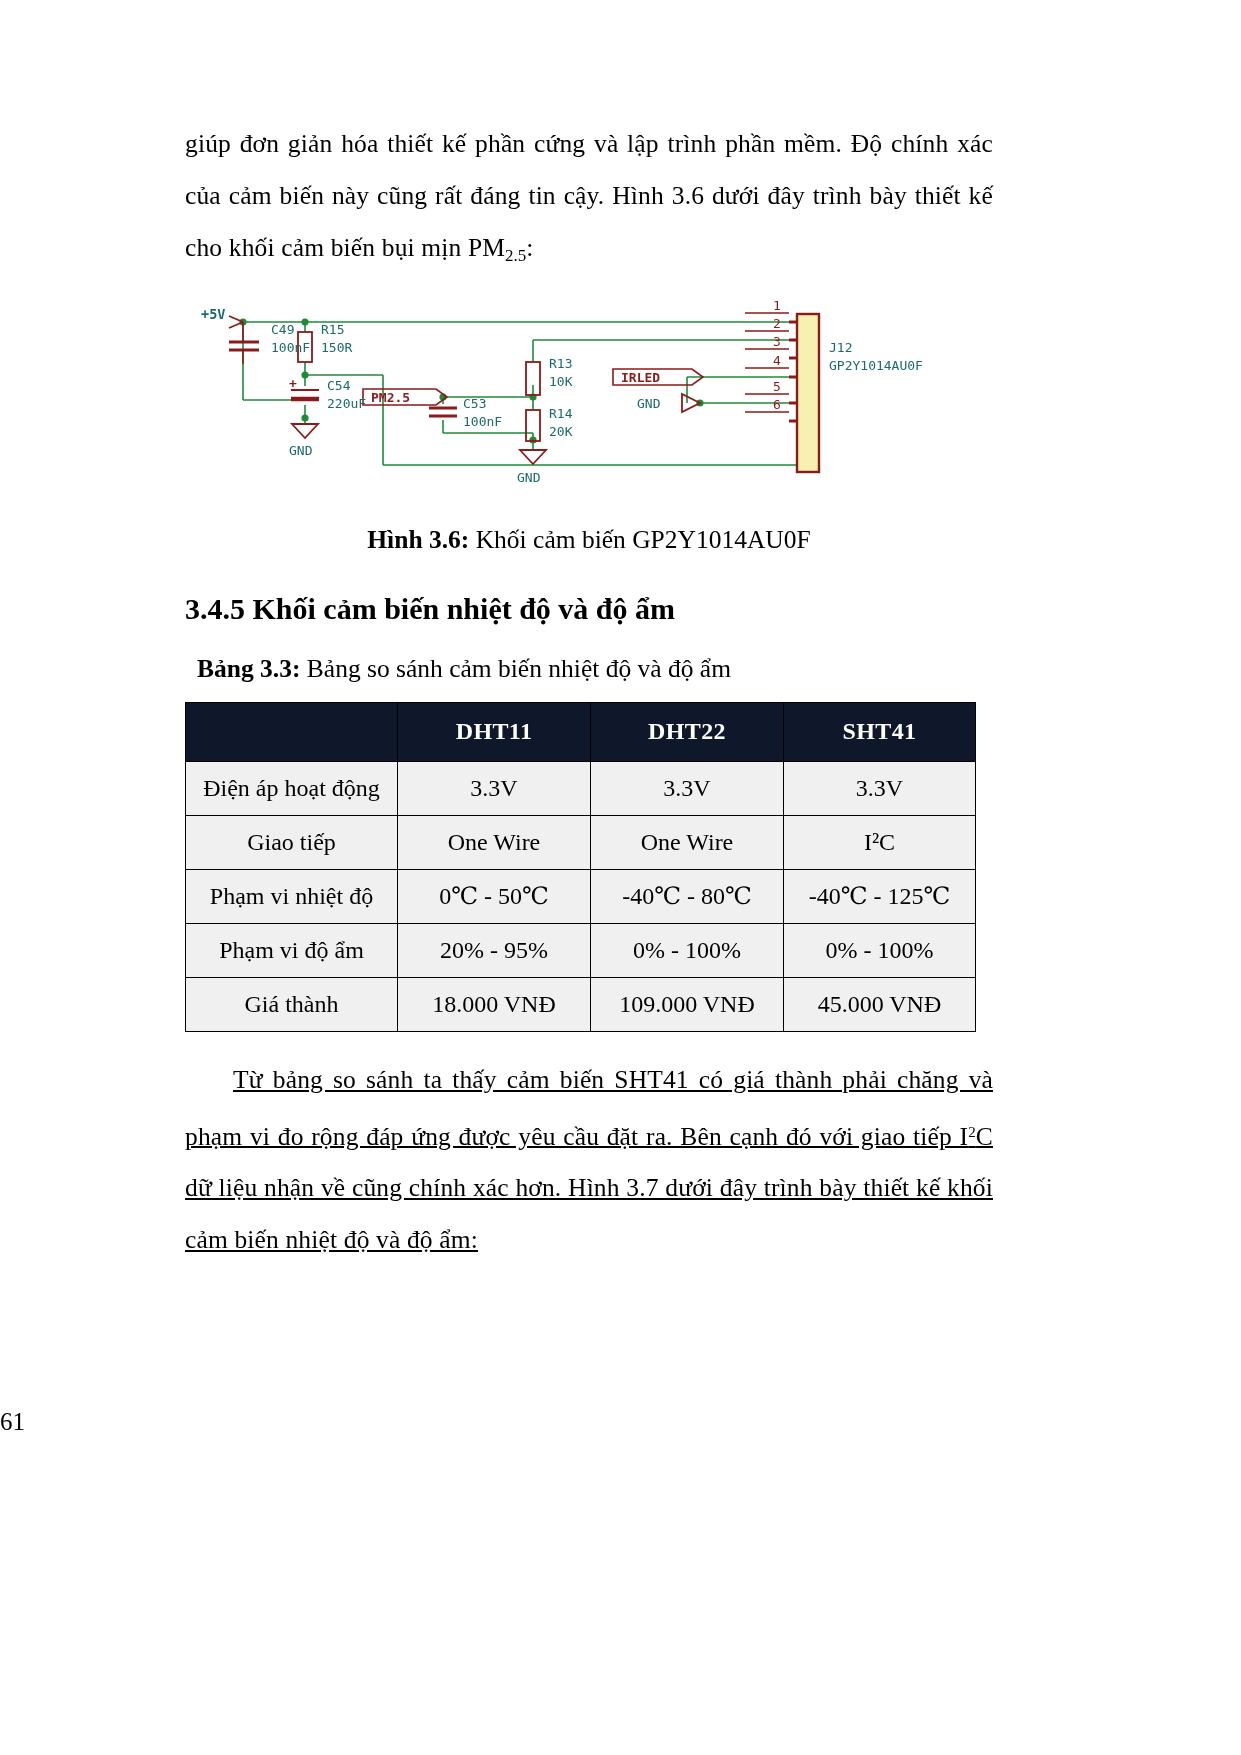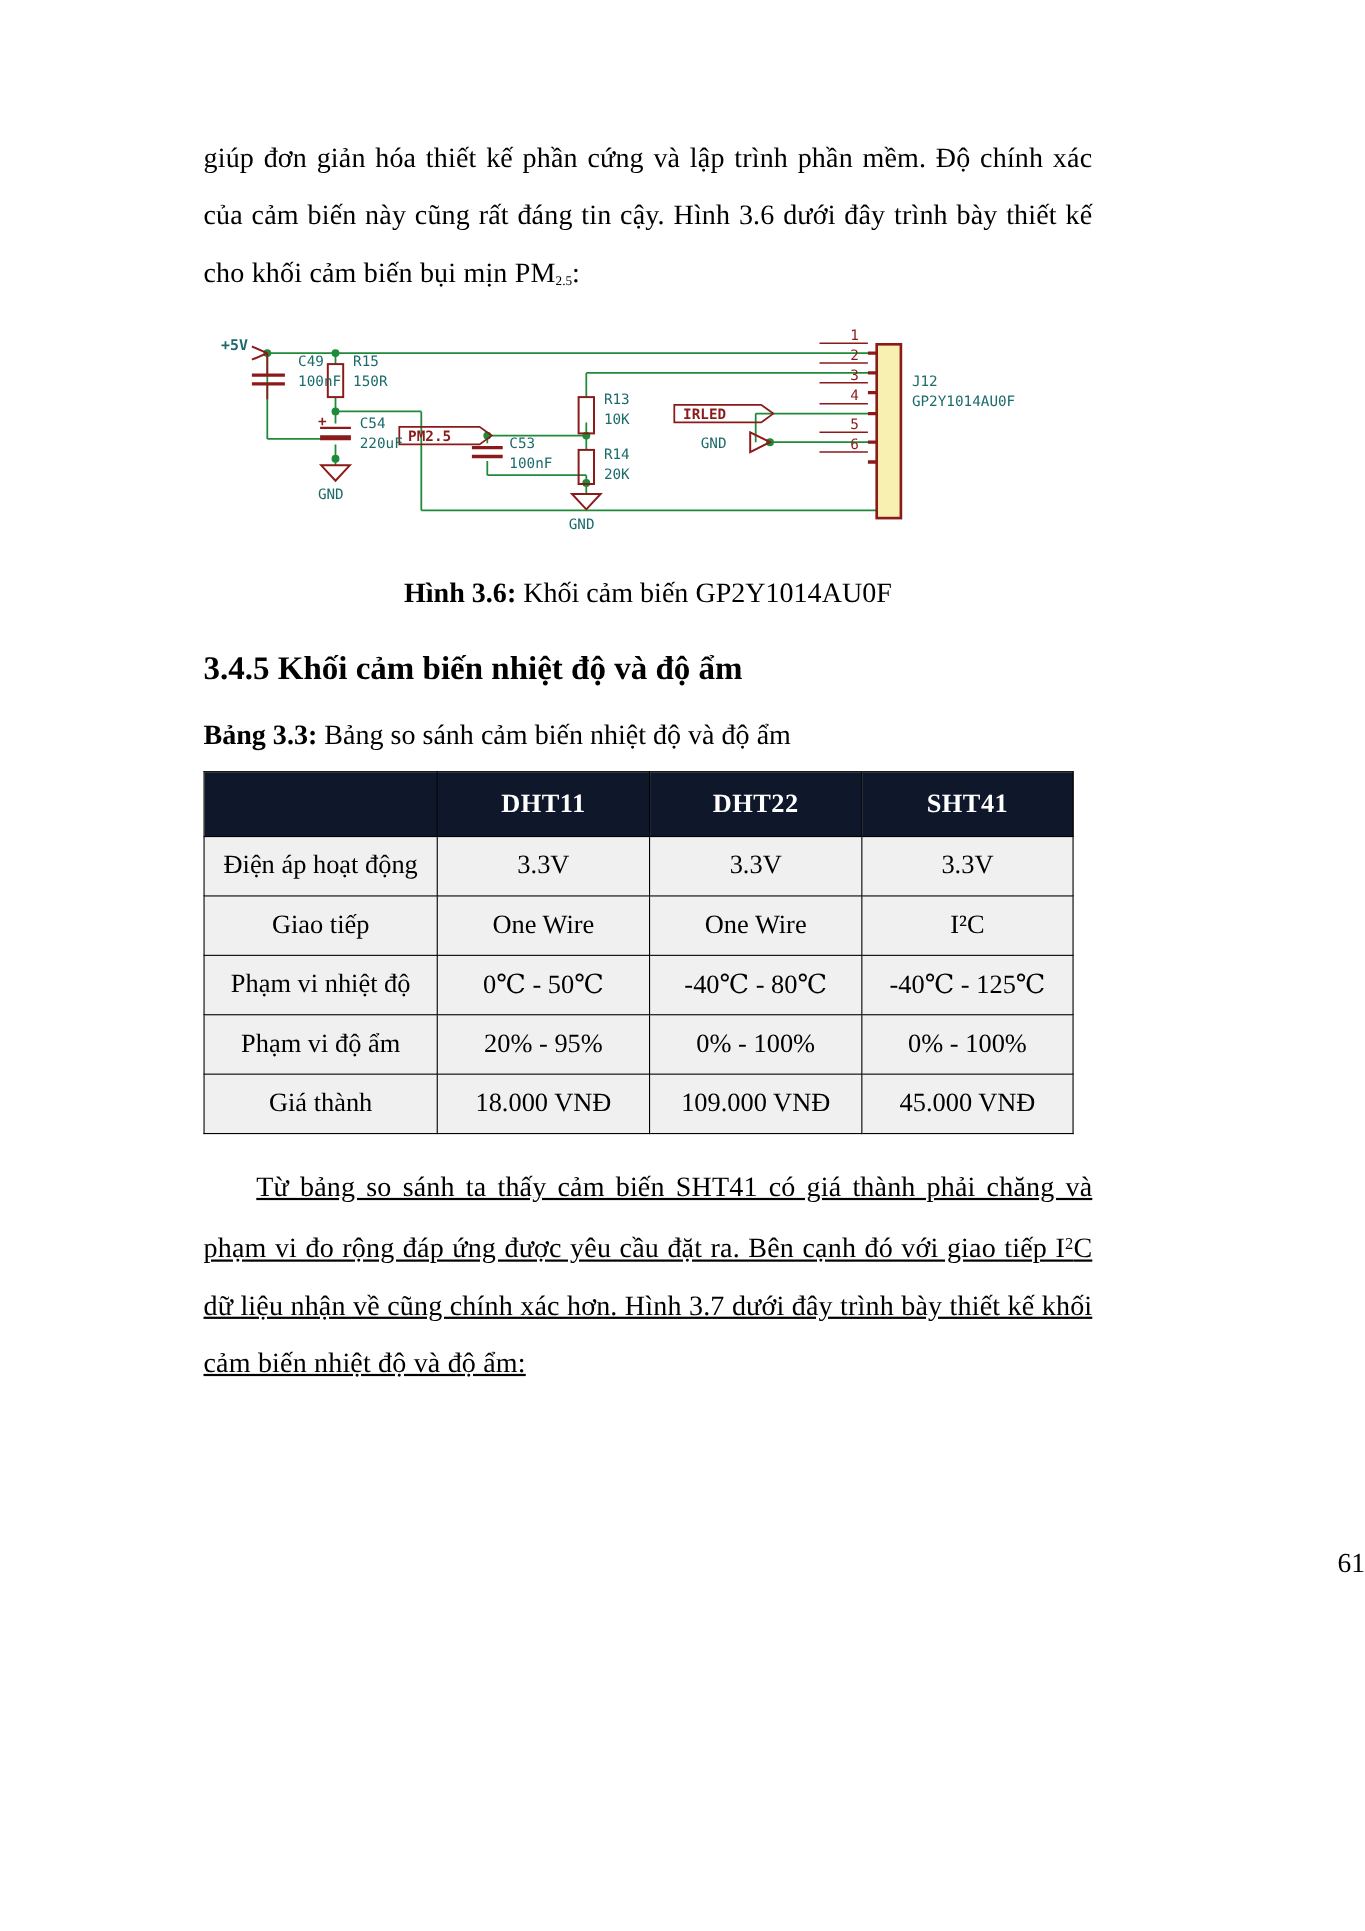--- a/index.html
+++ b/index.html
@@ -29,21 +29,21 @@
     width: 808px;
   }
   p.body-text {
     font-size: 25.5px;
     line-height: 52px;
     text-align: justify;
     margin: 0 0 0 0;
     letter-spacing: 0.15px;
   }
   p.indent { text-indent: 48px; }
-  sub.pm { font-size: 12px; vertical-align: -0.28em; letter-spacing: 0; }
+  sub.pm { font-size: 17px; vertical-align: -0.28em; letter-spacing: 0; }
 
   
   .figure-wrap {
     position: relative;
     width: 808px;
     height: 200px;
     margin-top: 18px;
   }
   .figure-wrap svg { display: block; }
 
@@ -59,20 +59,21 @@
     font-size: 30px;
     font-weight: bold;
     margin: 26px 0 0 0;
     line-height: 46px;
   }
 
   .tbl-caption {
     font-size: 25.5px;
     line-height: 46px;
     margin-top: 14px;
+    margin-left: 12px;
   }
   .tbl-caption b { font-weight: bold; }
 
   table.cmp {
     border-collapse: collapse;
     width: 790px;
     margin-top: 10px;
     table-layout: fixed;
   }
   table.cmp th, table.cmp td {
@@ -100,21 +101,21 @@
   sup.sq { font-size: 15px; vertical-align: 0.5em; }
 
   .after-table p { margin-top: 0; }
   .after-table { margin-top: 22px; text-decoration: underline; }
 
   .page-number {
     position: absolute;
     left: 0;
     top: 1408px;
     width: 1241px;
-    text-align: right;
+    text-align: left;
     font-size: 25px;
   }
 
   
   .sch-label { font-family: "DejaVu Sans Mono", monospace; font-size: 13px; fill: #1c6b6b; }
   .sch-net   { font-family: "DejaVu Sans Mono", monospace; font-size: 13px; fill: #8b1a1a; font-weight: bold;}
   .sch-pin   { font-family: "DejaVu Sans Mono", monospace; font-size: 13px; fill: #8b1a1a; }
   .sch-pwr   { font-family: "DejaVu Sans Mono", monospace; font-size: 13.5px; fill: #1c6b6b; font-weight: bold;}
 </style>
 </head>

